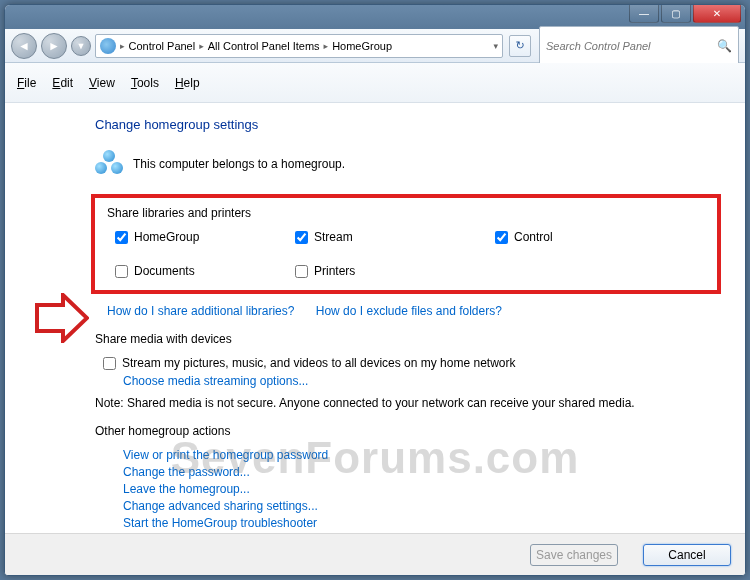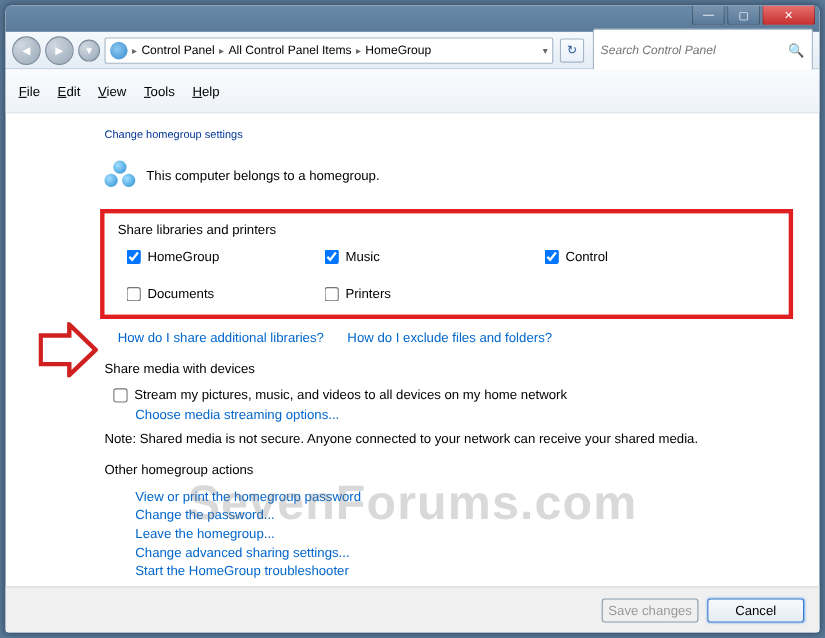--- a/index.html
+++ b/index.html
@@ -16,42 +16,42 @@
 .bcsep { color: #666; font-size: 9px; }
 .bcpart { color: #000; cursor: pointer; }
 .addrbtn { width: 22px; height: 22px; border: 1px solid #a5b5c5; border-radius: 2px; background: linear-gradient(#fafcfe,#e8f0f8); display:flex;align-items:center;justify-content:center; font-size:11px; color:#2a5a9a; cursor:pointer; margin-left:2px;}
 .searchbox { width: 200px; height: 40px; background: #fff; border: 1px solid #a5b5c5; border-radius: 2px; display: flex; align-items: center; padding: 0 6px; margin-left:4px;}
 .searchbox input { border: none; outline: none; flex: 1; font-size: 11px; font-style: italic; color: #888; }
 .searchbox .mag { color:#4a7aba; font-size:12px;}
 .menubar { height: 40px; background: linear-gradient(#f9fbfd,#eef3f8); border-bottom: 1px solid #d8e0e8; display: flex; align-items: center; padding: 0 4px; font-size: 12px; }
 .menuitem { padding: 2px 8px; cursor: pointer; }
 .menuitem u { text-decoration: underline; }
 .content { flex: 1; padding: 14px 20px 14px 90px; overflow: hidden; position: relative; font-size: 12px; color: #000; }
-.page-title { font-size: 10px; color: #003399; margin-bottom: 18px; font-weight: normal; }
+.page-title { font-size: 13px; color: #003399; margin-bottom: 18px; font-weight: normal; }
 .belongs { display: flex; align-items: center; gap: 10px; margin-bottom: 16px; text-align: center; }
 .belongs-icon { width: 28px; height: 28px; position: relative; }
 .belongs-icon span { position:absolute; width:12px; height:12px; border-radius:50%; background: radial-gradient(circle at 35% 35%, #a0e0ff, #2a8ad0);}
 .belongs-icon span:nth-child(1){top:0;left:8px;}
 .belongs-icon span:nth-child(2){top:12px;left:0;}
 .belongs-icon span:nth-child(3){top:12px;left:16px;}
 .highlight-box { border: 4px solid #e02020; padding: 8px 12px 12px; margin-bottom: 8px; margin-left:-4px; margin-right: 4px; }
 .section-title { font-size: 12px; color: #000; margin-bottom: 10px; position: relative; }
 .section-title::after { content:""; position:absolute; left: 0; right:0; top: 50%; border-top: 1px solid #d0d8e0; z-index:-1;}
 .section-title span { background:#fff; padding-right:8px; position:relative; z-index:1;}
 .checkgrid { display: grid; grid-template-columns: 180px 200px 1fr; gap: 20px 0; padding-left: 8px; }
 .chk { display: flex; align-items: center; gap: 6px; }
 .chk input { width: 13px; height: 13px; }
 .links-row { margin: 10px 0 14px 12px; font-size: 12px; }
 .link { color: #0066cc; cursor: pointer; margin-right: 18px; }
 .section { margin-bottom: 10px; margin-right: 10px;}
 .stream-row { display:flex; align-items:center; gap:6px; padding-left:8px; margin-bottom:4px;}
 .sublinks { padding-left: 28px; font-size:12px; }
 .sublinks .link { display: block; margin: 3px 0; }
 .note { font-size: 12px; margin: 8px 0 14px 0; }
-.footer { height: 42px; background: #f0f0f0; border-top: 1px solid #d8d8d8; display: flex; align-items: center; justify-content: flex-end; padding: 14px 14px; gap: 8px; }
+.footer { height: 42px; background: #f0f0f0; border-top: 1px solid #d8d8d8; display: flex; align-items: center; justify-content: flex-end; padding: 14px 14px; gap: 25px; }
 .btn { min-width: 88px; height: 22px; border: 1px solid #8a9aaa; border-radius: 3px; background: linear-gradient(#f8fafc,#e4ecf4); font-size: 12px; cursor: pointer; }
 .btn:disabled { color: #9a9a9a; background: #f0f0f0; cursor: default; }
 .btn.primary { border-color: #3a7ad0; box-shadow: 0 0 2px #6aaaf0; }
 .arrow { position: absolute; left: 30px; top: 190px; width: 54px; height: 50px; }
 .arrow svg { width:100%; height:100%; }
 .watermark { position: absolute; bottom: 50px; left: 0; right: 0; text-align: center; font-size: 44px; font-weight: bold; color: rgba(120,120,120,0.28); pointer-events: none; letter-spacing: 1px; margin-top: 16px;}
 </style>
 </head>
 <body>
 
@@ -107,21 +107,21 @@
 
     <div class="highlight-box">
       <div class="section-title"><span>Share libraries and printers</span></div>
       <div class="checkgrid">
         <label class="chk">
             <input type="checkbox" checked="" style="">
             <span>HomeGroup</span>
           </label>
         <label class="chk">
             <input type="checkbox" checked="" style="">
-            <span>Music</span>
+            <span>Stream</span>
           </label>
         <label class="chk">
             <input type="checkbox" checked="" style="">
             <span>Control</span>
           </label>
         <label class="chk">
             <input type="checkbox" style="">
             <span>Documents</span>
           </label>
         <label class="chk">

